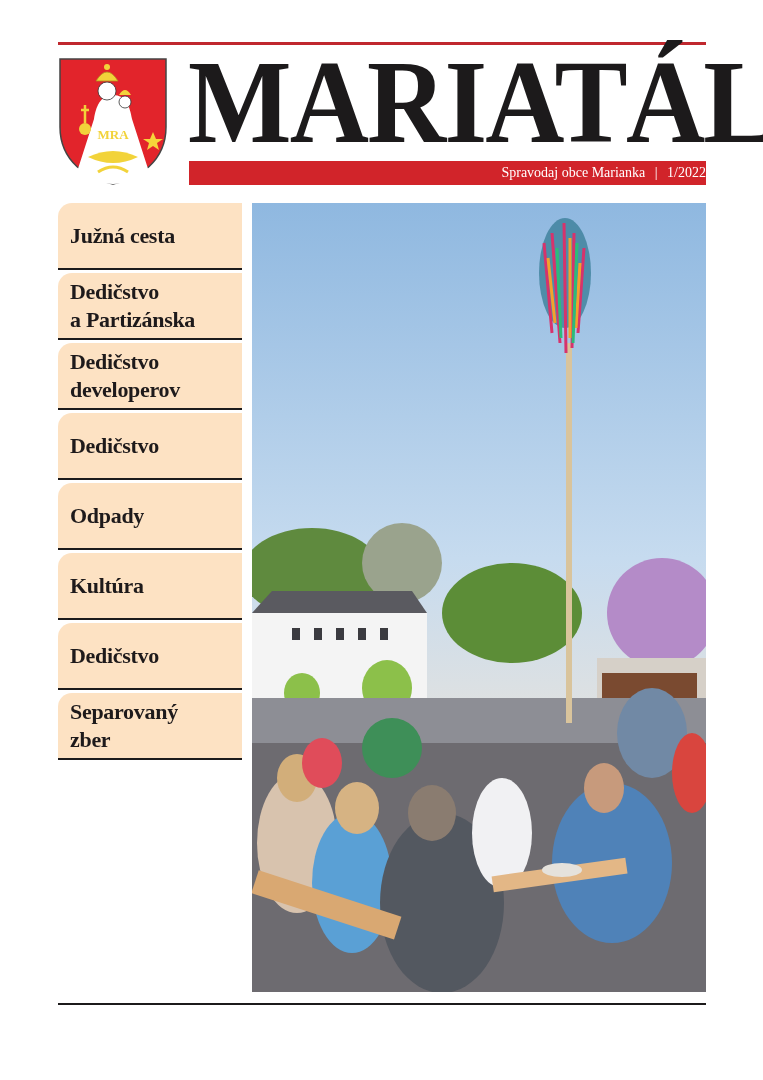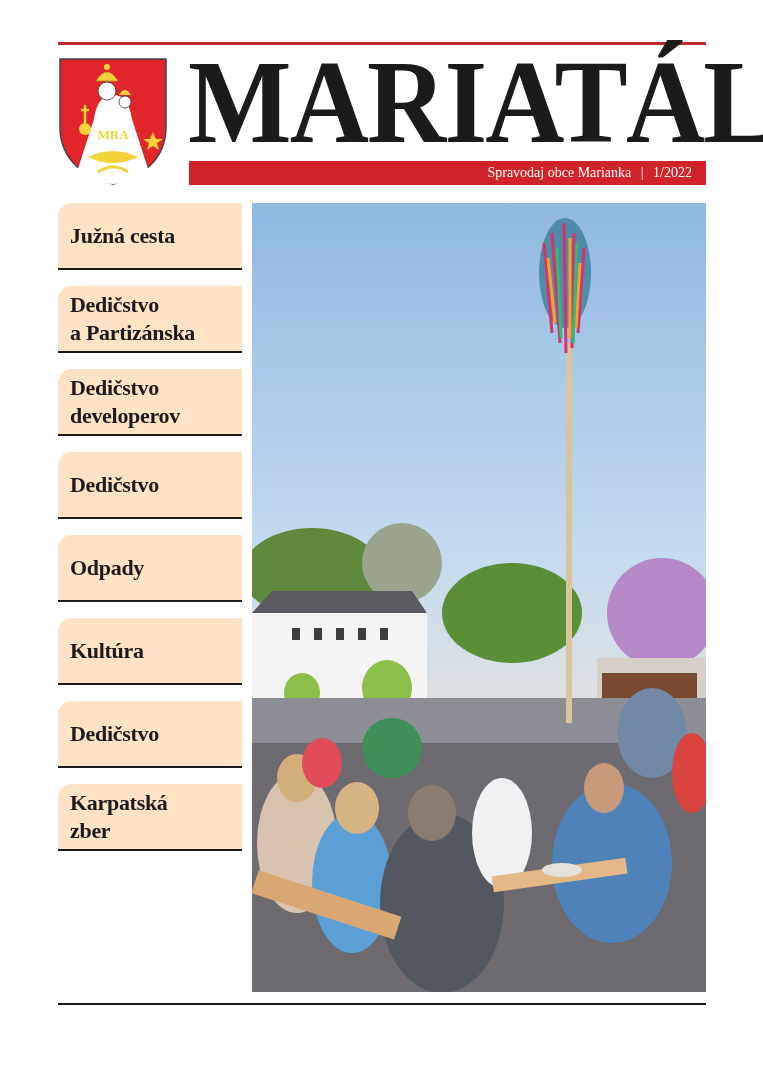--- a/index.html
+++ b/index.html
@@ -1,23 +1,23 @@
 <!DOCTYPE html>
 <html><head>
 <meta charset="utf-8">
 <style>
   html,body{margin:0;padding:0;background:#fff;}
   body{width:763px;height:1080px;position:relative;overflow:hidden;font-family:"Liberation Serif","DejaVu Serif",serif;}
   .top-rule{position:absolute;left:58px;top:42px;width:648px;height:3px;background:#c0282e;}
   .crest{position:absolute;left:58px;top:57px;width:110px;height:128px;}
   .masthead{position:absolute;left:188px;top:50px;width:520px;height:105px;font-family:"Liberation Serif","DejaVu Serif",serif;font-weight:bold;font-size:118px;line-height:105px;color:#1c1a1b;letter-spacing:-2px;transform:scaleX(0.93);transform-origin:left top;white-space:nowrap;}
-  .subbar{position:absolute;left:189px;top:161px;width:517px;height:24px;background:#d1242a;color:#fff;font-size:14px;line-height:24px;text-align:right;box-sizing:border-box;padding-right:14px;font-family:"Liberation Serif",serif;}
+  .subbar{position:absolute;left:189px;top:161px;width:517px;height:24px;background:#d1242a;color:#fff;font-size:14px;line-height:24px;text-align:right;box-sizing:border-box;font-family:"Liberation Serif",serif;}
   .subbar .sep{margin:0 6px;}
   .tabs{position:absolute;left:58px;top:203px;width:184px;}
-  .tab{position:relative;height:67px;background:#fde2c3;border-top-left-radius:14px;border-bottom:2px solid #1c1a1b;margin-bottom:16px;box-sizing:border-box;display:flex;align-items:center;padding-left:12px;}
+  .tab{position:relative;height:67px;background:#fde2c3;border-top-left-radius:14px;border-bottom:2px solid #1c1a1b;margin-bottom:3px;box-sizing:border-box;display:flex;align-items:center;padding-left:12px;}
   .tab span{font-weight:bold;font-size:22px;line-height:28px;color:#1e1a1b;letter-spacing:-0.3px;}
   .photo{position:absolute;left:252px;top:203px;width:454px;height:789px;overflow:hidden;}
   .bottom-rule{position:absolute;left:58px;top:1003px;width:648px;height:1.5px;background:#1c1a1b;}
 </style>
 </head>
 <body>
 
 <div class="top-rule"></div>
 
 <svg class="crest" viewBox="0 0 110 128">
@@ -60,21 +60,21 @@
   <div class="tab">
       <span><span>Odpady</span></span>
     </div>
   <div class="tab">
       <span><span>Kultúra</span></span>
     </div>
   <div class="tab">
       <span><span>Dedičstvo</span></span>
     </div>
   <div class="tab">
-      <span><span>Karpatská</span><br><span>zber</span></span>
+      <span><span>Separovaný</span><br><span>zber</span></span>
     </div>
 </div>
 
 <div class="photo">
   <svg width="454" height="789" viewBox="0 0 454 789">
     <defs>
       <linearGradient id="sky" x1="0" y1="0" x2="0" y2="1">
         <stop offset="0" stop-color="#8fb8e0"></stop>
         <stop offset="0.45" stop-color="#c6dbef"></stop>
         <stop offset="0.8" stop-color="#f3e6d6"></stop>

